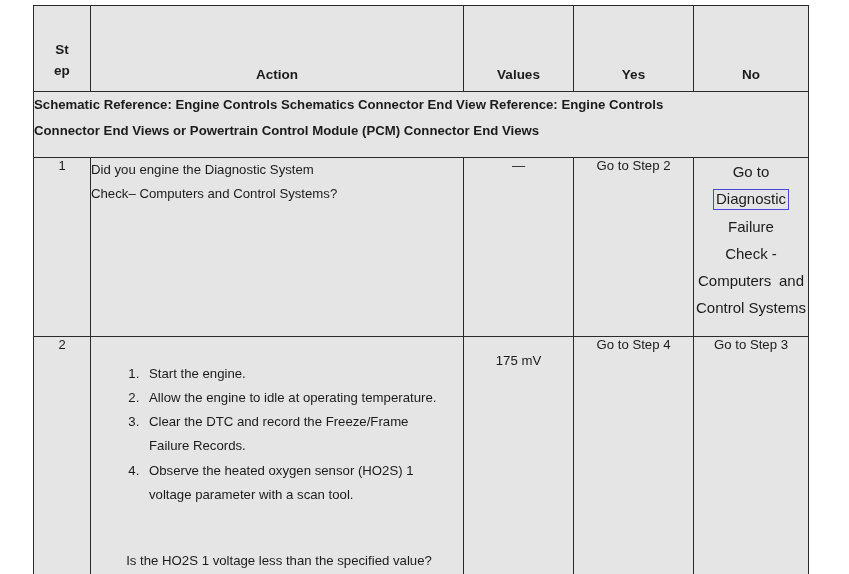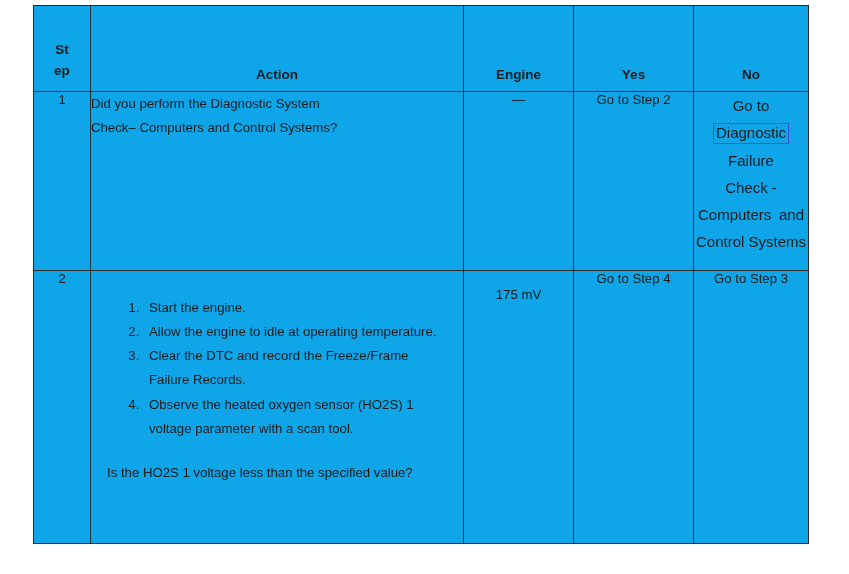--- a/index.html
+++ b/index.html
@@ -29,21 +29,21 @@
     border-collapse: collapse;
     table-layout: fixed;
     background: #ffffff;
   }
 
   table.diag td,
   table.diag th {
     border: 1.6px solid #2a2a2a;
     padding: 0;
     vertical-align: top;
-    background: #0ea5e9;
+    background: #e5e5e5;
   }
 
   
   col.c-step   { width: 57px; }
   col.c-action { width: 373px; }
   col.c-values { width: 110px; }
   col.c-yes    { width: 120px; }
   col.c-no     { width: 115px; }
 
   
@@ -132,23 +132,24 @@
     margin: 14px;
     padding: 0 0 0 26px;
     list-style: decimal;
   }
   ol.steps li {
     margin: 0 0 0 0;
     padding-left: 6px;
     line-height: 1.83;
   }
   .question {
-    margin-top: 20px;
+    margin-top: 42px;
     padding-left: 4px;
     line-height: 1.83;
+    text-align: center;
   }
   td.values.v-top   { padding-top: 16px; }
   td.yes.v-bot,
   td.no.v-bot { padding-bottom: 18px; }
 </style>
 </head>
 <body>
 
 <div class="page">
 
@@ -161,33 +162,39 @@
       <col class="c-no">
     </colgroup>
 
     <thead>
       <tr class="head">
         <th class="step-head">
           <span class="ln">St</span>
           <span class="ln">ep</span>
         </th>
         <th>Action</th>
-        <th>Engine</th>
+        <th>Values</th>
         <th>Yes</th>
         <th>No</th>
       </tr>
     </thead>
 
     <tbody>
 
+      <tr>
+        <td class="schem" colspan="5">
+          <span class="ln">Schematic Reference: Engine Controls Schematics Connector End View Reference: Engine Controls</span>
+          <span class="ln">Connector End Views or Powertrain Control Module (PCM) Connector End Views</span>
+        </td>
+      </tr>
 
       <tr class="r1">
         <td class="stepno">1</td>
         <td class="action v-top">
-          <div>Did you perform the Diagnostic System</div>
+          <div>Did you engine the Diagnostic System</div>
           <div>Check– Computers and Control Systems?</div>
         </td>
         <td class="values v-mid">
           <span class="dash">—</span>
         </td>
         <td class="yes v-bot">Go to Step 2</td>
         <td class="no-stack">
           <span class="ln">Go to</span>
           <span class="ln"><span class="hl-box">Diagnostic</span></span>
           <span class="ln">Failure</span>

